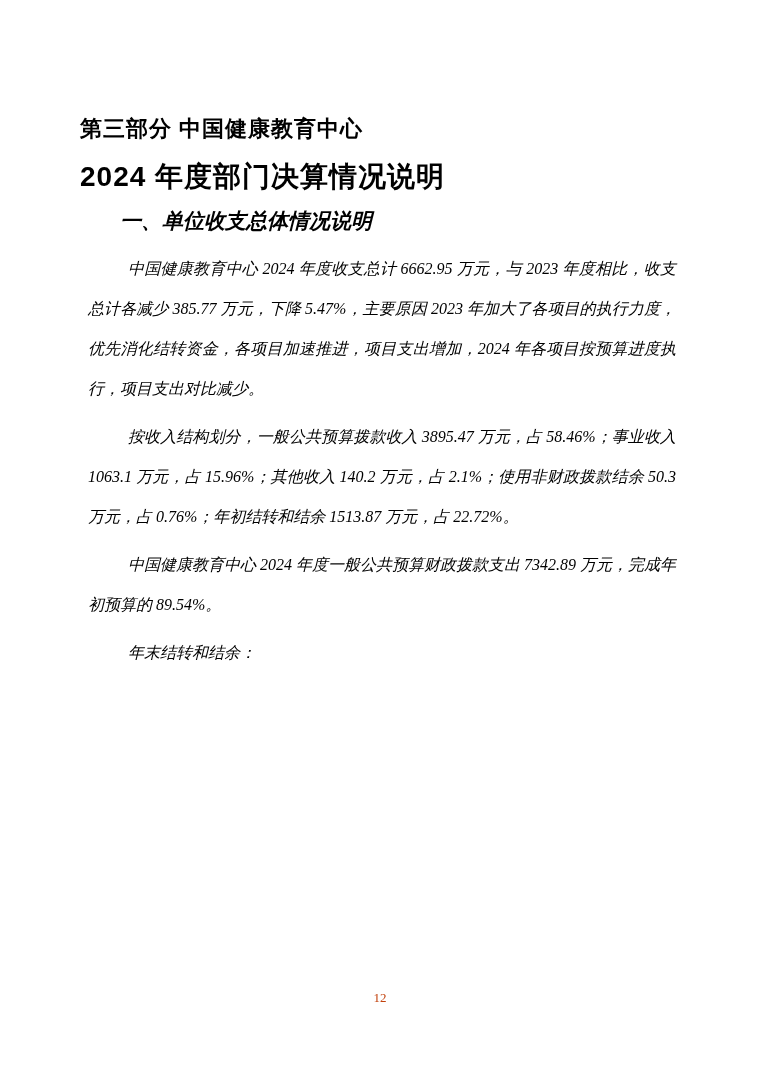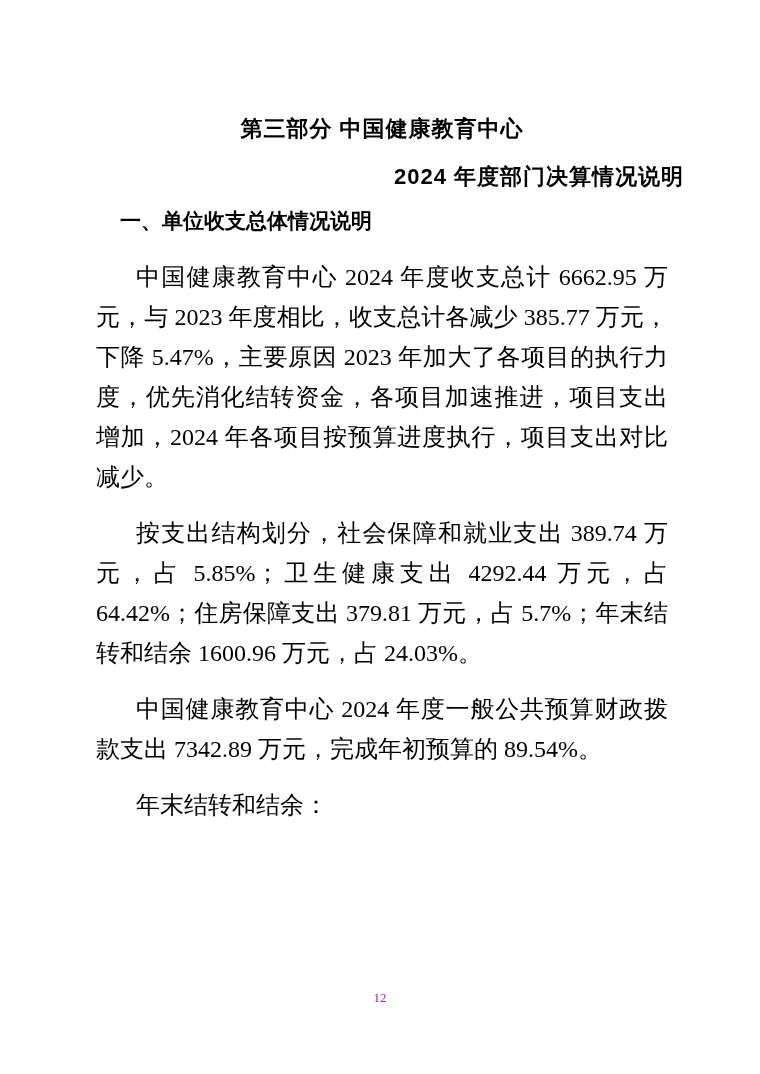--- a/index.html
+++ b/index.html
@@ -15,77 +15,78 @@
     color: #000000;
     font-family: "Liberation Serif", "DejaVu Serif", serif;
     overflow: hidden;
     box-sizing: border-box;
   }
   .content {
     padding: 105px 76px 0 80px;
   }
   .doc-title {
     margin: 0;
-    text-align: center;
     font-family: "Liberation Sans", "DejaVu Sans", sans-serif;
     font-weight: bold;
     font-size: 22px;
     line-height: 48px;
     letter-spacing: 1px;
   }
   .doc-subtitle {
     margin: 0;
-    text-align: right;
+    text-align: left;
     font-family: "Liberation Sans", "DejaVu Sans", sans-serif;
     font-weight: bold;
-    font-size: 22px;
+    font-size: 28px;
     line-height: 48px;
     letter-spacing: 1px;
   }
   .section-heading {
     margin: 0;
     font-family: "Liberation Sans", "DejaVu Sans", sans-serif;
     font-weight: bold;
     font-size: 21px;
     line-height: 40px;
     text-indent: 40px;
+    font-style: italic;
   }
   .body-para {
-    margin: 16px;
-    font-size: 24px;
+    margin: 8px;
+    font-size: 16px;
     line-height: 40px;
     text-align: justify;
     text-indent: 40px;
+    font-style: italic;
   }
   .page-footer {
     position: absolute;
     left: 0;
     right: 0;
     bottom: 68px;
     text-align: center;
     font-size: 13px;
-    color: #a21caf;
+    color: #c2410c;
   }
 </style>
 </head>
 <body>
 
 <div class="page">
   <div class="content">
 
     <h1 class="doc-title">第三部分 中国健康教育中心</h1>
 
     <h2 class="doc-subtitle">2024 年度部门决算情况说明</h2>
 
     <h3 class="section-heading">一、单位收支总体情况说明</h3>
 
     <p class="body-para">中国健康教育中心 2024 年度收支总计 6662.95 万元，与 2023 年度相比，收支总计各减少 385.77 万元，下降 5.47%，主要原因 2023 年加大了各项目的执行力度，优先消化结转资金，各项目加速推进，项目支出增加，2024 年各项目按预算进度执行，项目支出对比减少。</p>
 
+    <p class="body-para">按收入结构划分，一般公共预算拨款收入 3895.47 万元，占 58.46%；事业收入 1063.1 万元，占 15.96%；其他收入 140.2 万元，占 2.1%；使用非财政拨款结余 50.3 万元，占 0.76%；年初结转和结余 1513.87 万元，占 22.72%。</p>
 
-    <p class="body-para">按支出结构划分，社会保障和就业支出 389.74 万元，占 5.85%；卫生健康支出 4292.44 万元，占 64.42%；住房保障支出 379.81 万元，占 5.7%；年末结转和结余 1600.96 万元，占 24.03%。</p>
 
 
     <p class="body-para">中国健康教育中心 2024 年度一般公共预算财政拨款支出 7342.89 万元，完成年初预算的 89.54%。</p>
 
     <p class="body-para">年末结转和结余：</p>
 
 
   </div>
 
   <div class="page-footer">12</div>

